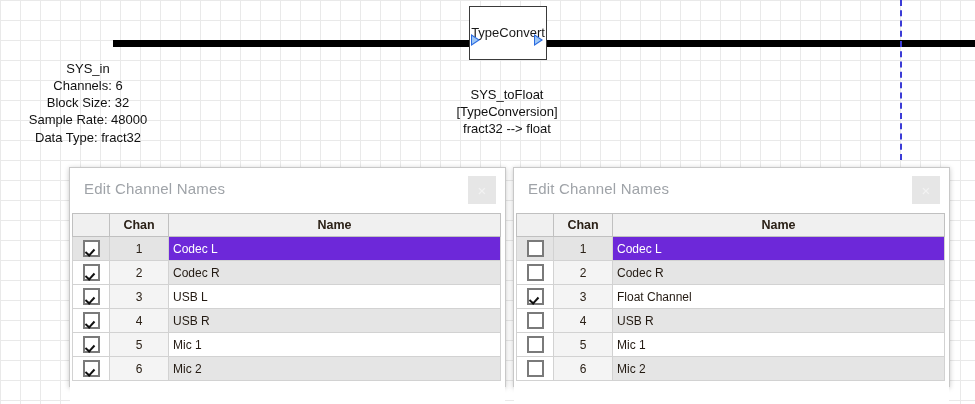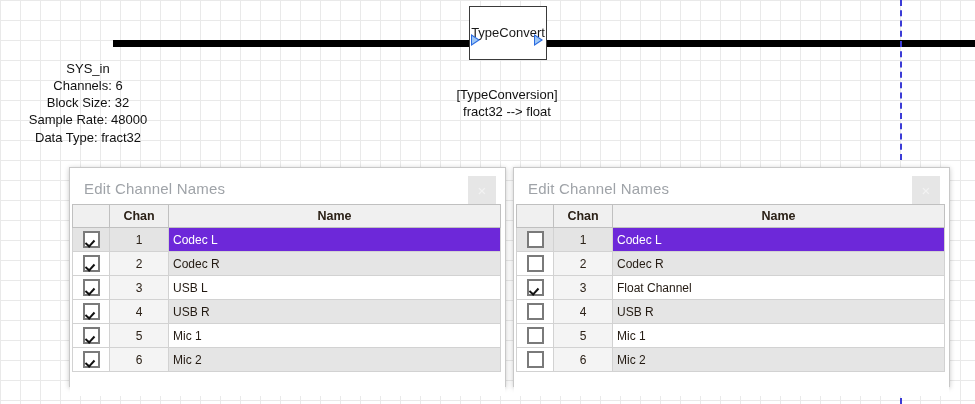--- a/index.html
+++ b/index.html
@@ -70,21 +70,21 @@
     line-height:1.32;white-space:nowrap;
   }
 
   
   .dialog{
     position:absolute;background:#ffffff;
     border:1px solid #c8c8c8;
     box-shadow:0 1px 5px rgba(0,0,0,0.22);
   }
   .dlg-title{
-    height:36px;position:relative;background:#ffffff;border-radius:22px;
+    height:45px;position:relative;background:#ffffff;border-radius:22px;
   }
   .dlg-title-text{
     position:absolute;left:14px;top:12px;
     font-size:15px;color:#9fa3a8;letter-spacing:.2px;
   }
   .dlg-close{
     position:absolute;right:9px;top:8px;width:28px;height:28px;
     background:#e6e6e6;color:#f3f3f3;font-size:15px;
     display:flex;align-items:center;justify-content:center;
   }
@@ -150,20 +150,21 @@
   <div id="tc-block">
     <div>Type</div>
     <div>Convert</div>
   </div>
   <div class="port" style="left:471px;top:34px;"></div>
   <div class="port-fill" style="left:472px;top:36px;"></div>
   <div class="port" style="left:534px;top:34px;"></div>
   <div class="port-fill" style="left:535px;top:36px;"></div>
 
   <div class="caption" style="left:407px;top:86px;width:200px;">
+    <div>SYS_toFloat</div>
     <div>[TypeConversion]</div>
     <div>fract32 --&gt; float</div>
   </div>
 
   <div class="dialog" style="left:69px;top:167px;width:435px;height:218px;">
     <div class="dlg-title">
       <div class="dlg-title-text">Edit Channel Names</div>
       <div class="dlg-close">×</div>
     </div>
     <div class="tbl-wrap">

